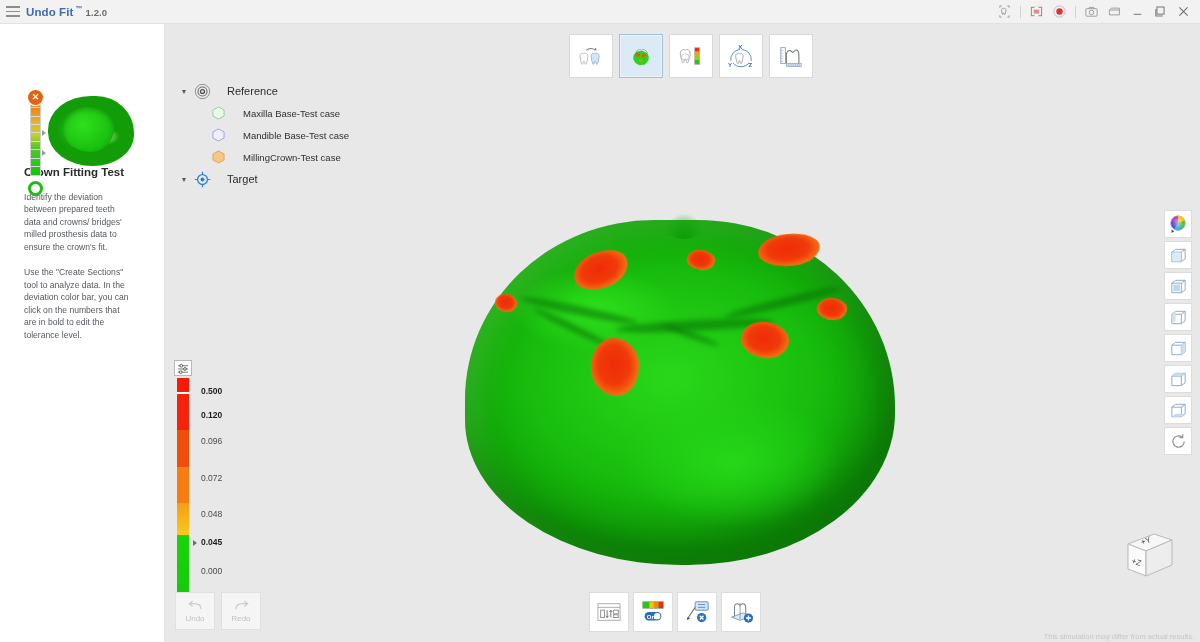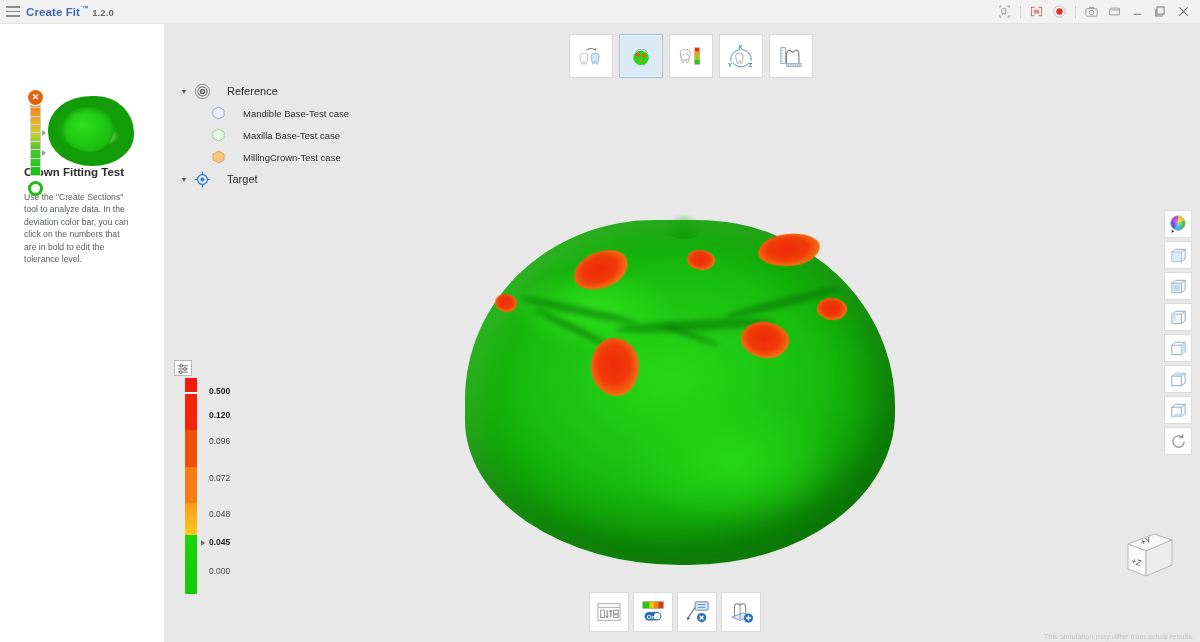--- a/index.html
+++ b/index.html
@@ -81,21 +81,21 @@
   .caret { width: 14px; color: #5a5a5a; font-size: 7px; text-align: center; }
   .tnode .ticon { width: 22px; display: flex; align-items: center; justify-content: center; }
   .tlabel { font-size: 9.5px; color: #2f2f2f; margin-left: 6px; padding-left: 8px; }
   .tnode.group .tlabel { font-size: 11px; color: #2b2b2b; }
   .hex { width: 13px; height: 14px; }
 
   
   .legend { position: absolute; left: 8px; top: 336px; width: 70px; }
   .legend-gear { width: 18px; height: 16px; border: 1px solid #b8b8b8; background: #fff;
     display: flex; align-items: center; justify-content: center; margin-left: 1px; cursor: pointer; }
-  .cbar { position: relative; width: 12px; margin-left: 12px; margin-top: 2px; }
+  .cbar { position: relative; width: 12px; margin-left: 4px; margin-top: 2px; }
   .cseg { width: 12px; position: relative; }
   .clabel { position: absolute; left: 24px; font-size: 8.5px; color: #4a4a4a; white-space: nowrap; }
   .clabel.bold { font-weight: bold; color: #1d1d1d; }
   .cmark { position: absolute; left: 16px; width: 0; height: 0;
     border-top: 3px solid transparent; border-bottom: 3px solid transparent; border-left: 4px solid #6d6d6d; }
 
   
   .model3d { position: absolute; left: 300px; top: 196px; width: 430px; height: 345px; }
   .crown-body {
     position: absolute; inset: 0;
@@ -144,21 +144,21 @@
 
 <div id="app">
 
   <div class="titlebar">
     <div class="hamburger">
       <span></span>
         <span></span>
         <span></span>
     </div>
     <div class="app-title">
-      <span>Create Fit</span><span class="tm">™</span><span class="app-ver">1.2.0</span>
+      <span>Undo Fit</span><span class="tm">™</span><span class="app-ver">1.2.0</span>
     </div>
 
     <div class="tb-right">
       <div class="tb-btn">
         <svg width="15" height="15" viewBox="0 0 16 16">
             <path d="M3 2h2M3 2v2M13 2h-2M13 2v2M3 14h2M3 14v-2M13 14h-2M13 14v-2" stroke="#9a9a9a" fill="none" stroke-width="1"></path>
             <path d="M6.4 4.6c-1 0-1.6.9-1.6 2 0 1.6.6 2.6.9 4 .1.6.5.9.8.4.3-.6.2-1.6.7-1.6s.4 1 .7 1.6c.3.5.7.2.8-.4.3-1.4.9-2.4.9-4 0-1.1-.6-2-1.6-2-.5 0-.8.3-.8.3s-.3-.3-.8-.3z" fill="none" stroke="#8f8f8f" stroke-width=".9"></path>
           </svg>
       </div>
       <div class="tb-sep"></div>
@@ -222,20 +222,21 @@
           <i style="top:88%"></i>
       </div>
       <div class="mini-tick" style="top:106px"></div>
       <div class="mini-tick" style="top:126px"></div>
       <div class="mini-x">✕</div>
       <div class="mini-o"></div>
       <div class="mini-model"></div>
     </div>
 
     <div class="side-title">Crown Fitting Test</div>
+    <div class="side-p">Identify the deviation between prepared teeth data and crowns/ bridges' milled prosthesis data to ensure the crown's fit.</div>
     <div class="side-p">Use the "Create Sections" tool to analyze data. In the deviation color bar, you can click on the numbers that are in bold to edit the tolerance level.</div>
   </div>
 
   <div class="main">
 
     <div class="toptools">
       <div class="tool">
         <svg width="30" height="26" viewBox="0 0 32 28">
           <path d="M7 11c-1.8 0-2.9 1.6-2.9 3.6 0 2.9 1.1 4.7 1.6 7.2.2 1.1.9 1.6 1.4.7.5-1 .4-2.9 1.3-2.9s.8 1.9 1.3 2.9c.5.9 1.2.4 1.4-.7.5-2.5 1.6-4.3 1.6-7.2 0-2-1.1-3.6-2.9-3.6-.9 0-1.4.5-1.4.5s-.5-.5-1.4-.5z" fill="#fff" stroke="#b9b9b9" stroke-width="1"></path>
           <path d="M19 11c-1.8 0-2.9 1.6-2.9 3.6 0 2.9 1.1 4.7 1.6 7.2.2 1.1.9 1.6 1.4.7.5-1 .4-2.9 1.3-2.9s.8 1.9 1.3 2.9c.5.9 1.2.4 1.4-.7.5-2.5 1.6-4.3 1.6-7.2 0-2-1.1-3.6-2.9-3.6-.9 0-1.4.5-1.4.5s-.5-.5-1.4-.5z" fill="#d4e7f4" stroke="#8fb6d1" stroke-width="1"></path>
@@ -293,33 +294,33 @@
               <circle cx="9" cy="9" r="4.8" fill="none" stroke="#6f6f6f" stroke-width="1.2"></circle>
               <circle cx="9" cy="9" r="2.1" fill="none" stroke="#4f4f4f" stroke-width="1.3"></circle>
             </svg>
         </div>
         <div class="tlabel">Reference</div>
       </div>
 
       <div class="tnode child">
         <div class="ticon">
           <svg class="hex" viewBox="0 0 14 15">
+              <polygon points="7,1 13,4.3 13,10.7 7,14 1,10.7 1,4.3" fill="#eafaea" stroke="#8fd08c" stroke-width="1"></polygon>
+            </svg>
+        </div>
+        <div class="tlabel">Maxilla Base-Test case</div>
+      </div>
+
+      <div class="tnode child">
+        <div class="ticon">
+          <svg class="hex" viewBox="0 0 14 15">
               <polygon points="7,1 13,4.3 13,10.7 7,14 1,10.7 1,4.3" fill="#eeeffb" stroke="#9ca0dd" stroke-width="1"></polygon>
             </svg>
         </div>
         <div class="tlabel">Mandible Base-Test case</div>
-      </div>
-
-      <div class="tnode child">
-        <div class="ticon">
-          <svg class="hex" viewBox="0 0 14 15">
-              <polygon points="7,1 13,4.3 13,10.7 7,14 1,10.7 1,4.3" fill="#eafaea" stroke="#8fd08c" stroke-width="1"></polygon>
-            </svg>
-        </div>
-        <div class="tlabel">Maxilla Base-Test case</div>
       </div>
 
       <div class="tnode child">
         <div class="ticon">
           <svg class="hex" viewBox="0 0 14 15">
               <polygon points="7,1 13,4.3 13,10.7 7,14 1,10.7 1,4.3" fill="#f6c684" stroke="#dba459" stroke-width="1"></polygon>
             </svg>
         </div>
         <div class="tlabel">MillingCrown-Test case</div>
       </div>
@@ -459,20 +460,36 @@
     <div class="orient">
       <svg width="58" height="56" viewBox="0 0 58 56">
         <path d="M8 16 L34 6 L52 12 L26 23 Z" fill="#f7f7f7" stroke="#b9b9b9" stroke-width="1"></path>
         <path d="M8 16 L26 23 L26 48 L8 41 Z" fill="#fbfbfb" stroke="#b9b9b9" stroke-width="1"></path>
         <path d="M26 23 L52 12 L52 37 L26 48 Z" fill="#ededed" stroke="#b9b9b9" stroke-width="1"></path>
         <text x="22" y="17" font-size="8" fill="#3a3a3a" font-family="Liberation Sans, sans-serif" transform="rotate(-20 22 17)">+Y</text>
         <text x="11" y="35" font-size="8" fill="#3a3a3a" font-family="Liberation Sans, sans-serif" transform="rotate(20 11 35)">+Z</text>
       </svg>
     </div>
 
+    <div class="undoredo">
+      <div class="ur-btn">
+        <svg width="17" height="14" viewBox="0 0 18 15">
+            <path d="M15 11c0-4-3-6-7.5-6H3" fill="none" stroke="#cbcbcb" stroke-width="1.3"></path>
+            <path d="M6 2L2.4 5 6 8" fill="none" stroke="#cbcbcb" stroke-width="1.3"></path>
+          </svg>
+        <span>Undo</span>
+      </div>
+      <div class="ur-btn">
+        <svg width="17" height="14" viewBox="0 0 18 15">
+            <path d="M3 11c0-4 3-6 7.5-6H15" fill="none" stroke="#cbcbcb" stroke-width="1.3"></path>
+            <path d="M12 2l3.6 3L12 8" fill="none" stroke="#cbcbcb" stroke-width="1.3"></path>
+          </svg>
+        <span>Redo</span>
+      </div>
+    </div>
 
     <div class="bottools">
       <div class="btool">
         <svg width="28" height="24" viewBox="0 0 30 26">
           <rect x="3" y="4" width="24" height="18" fill="none" stroke="#a9a9a9" stroke-width="1"></rect>
           <path d="M3 8h24" stroke="#a9a9a9" stroke-width="1"></path>
           <rect x="6" y="11" width="4" height="8" fill="none" stroke="#8a8a8a" stroke-width="1"></rect>
           <path d="M13 11v8M13 19l-1.5-2M13 19l1.5-2M17 19v-8M17 11l-1.5 2M17 11l1.5 2" stroke="#6f6f6f" stroke-width="1"></path>
           <rect x="20" y="11" width="5" height="4" fill="none" stroke="#8a8a8a" stroke-width="1"></rect>
           <rect x="20" y="16" width="5" height="3" fill="none" stroke="#8a8a8a" stroke-width="1"></rect>

